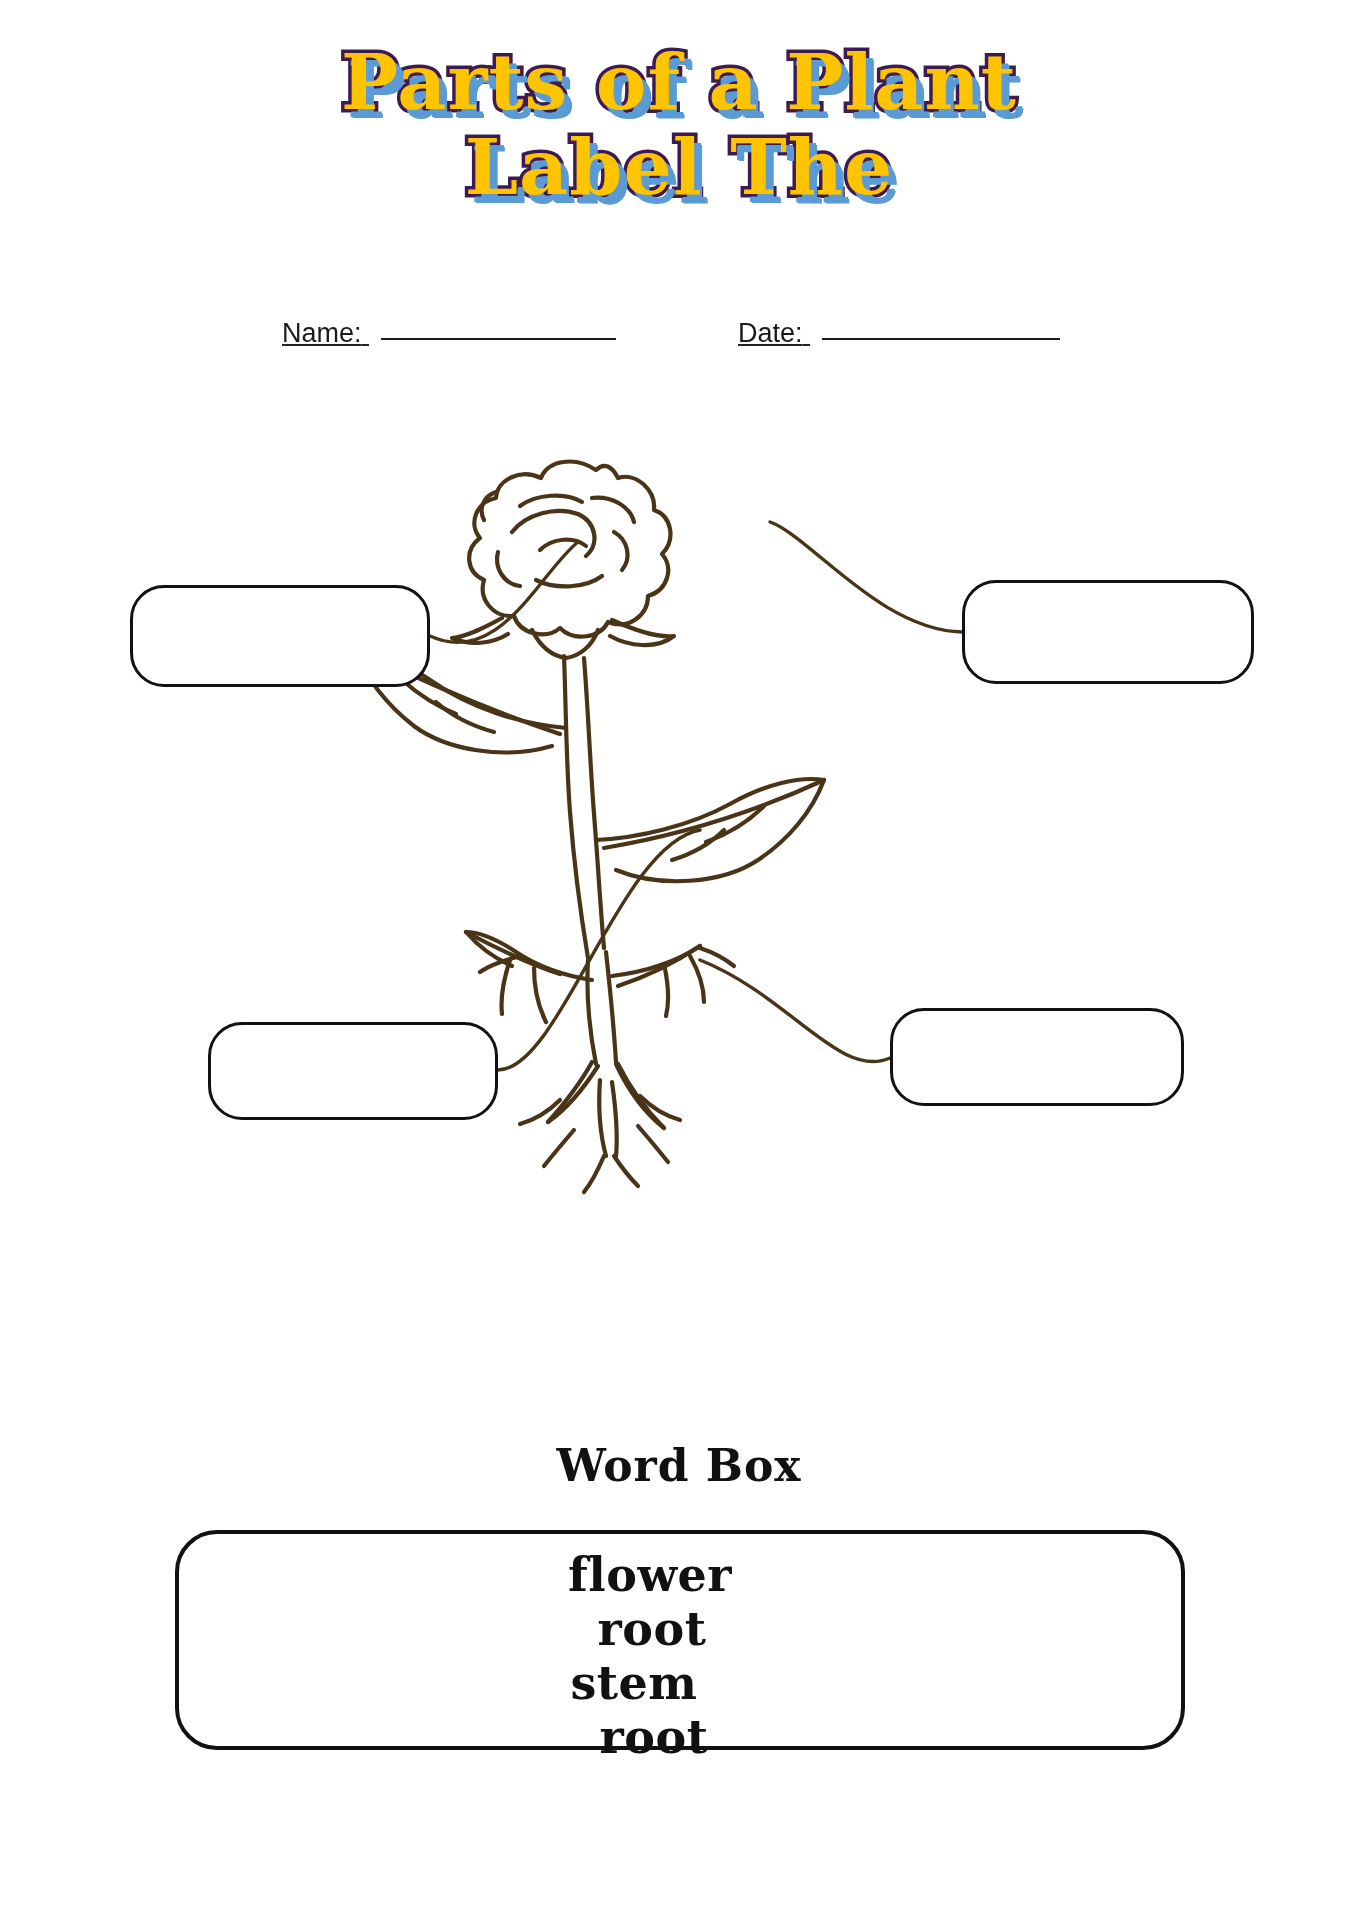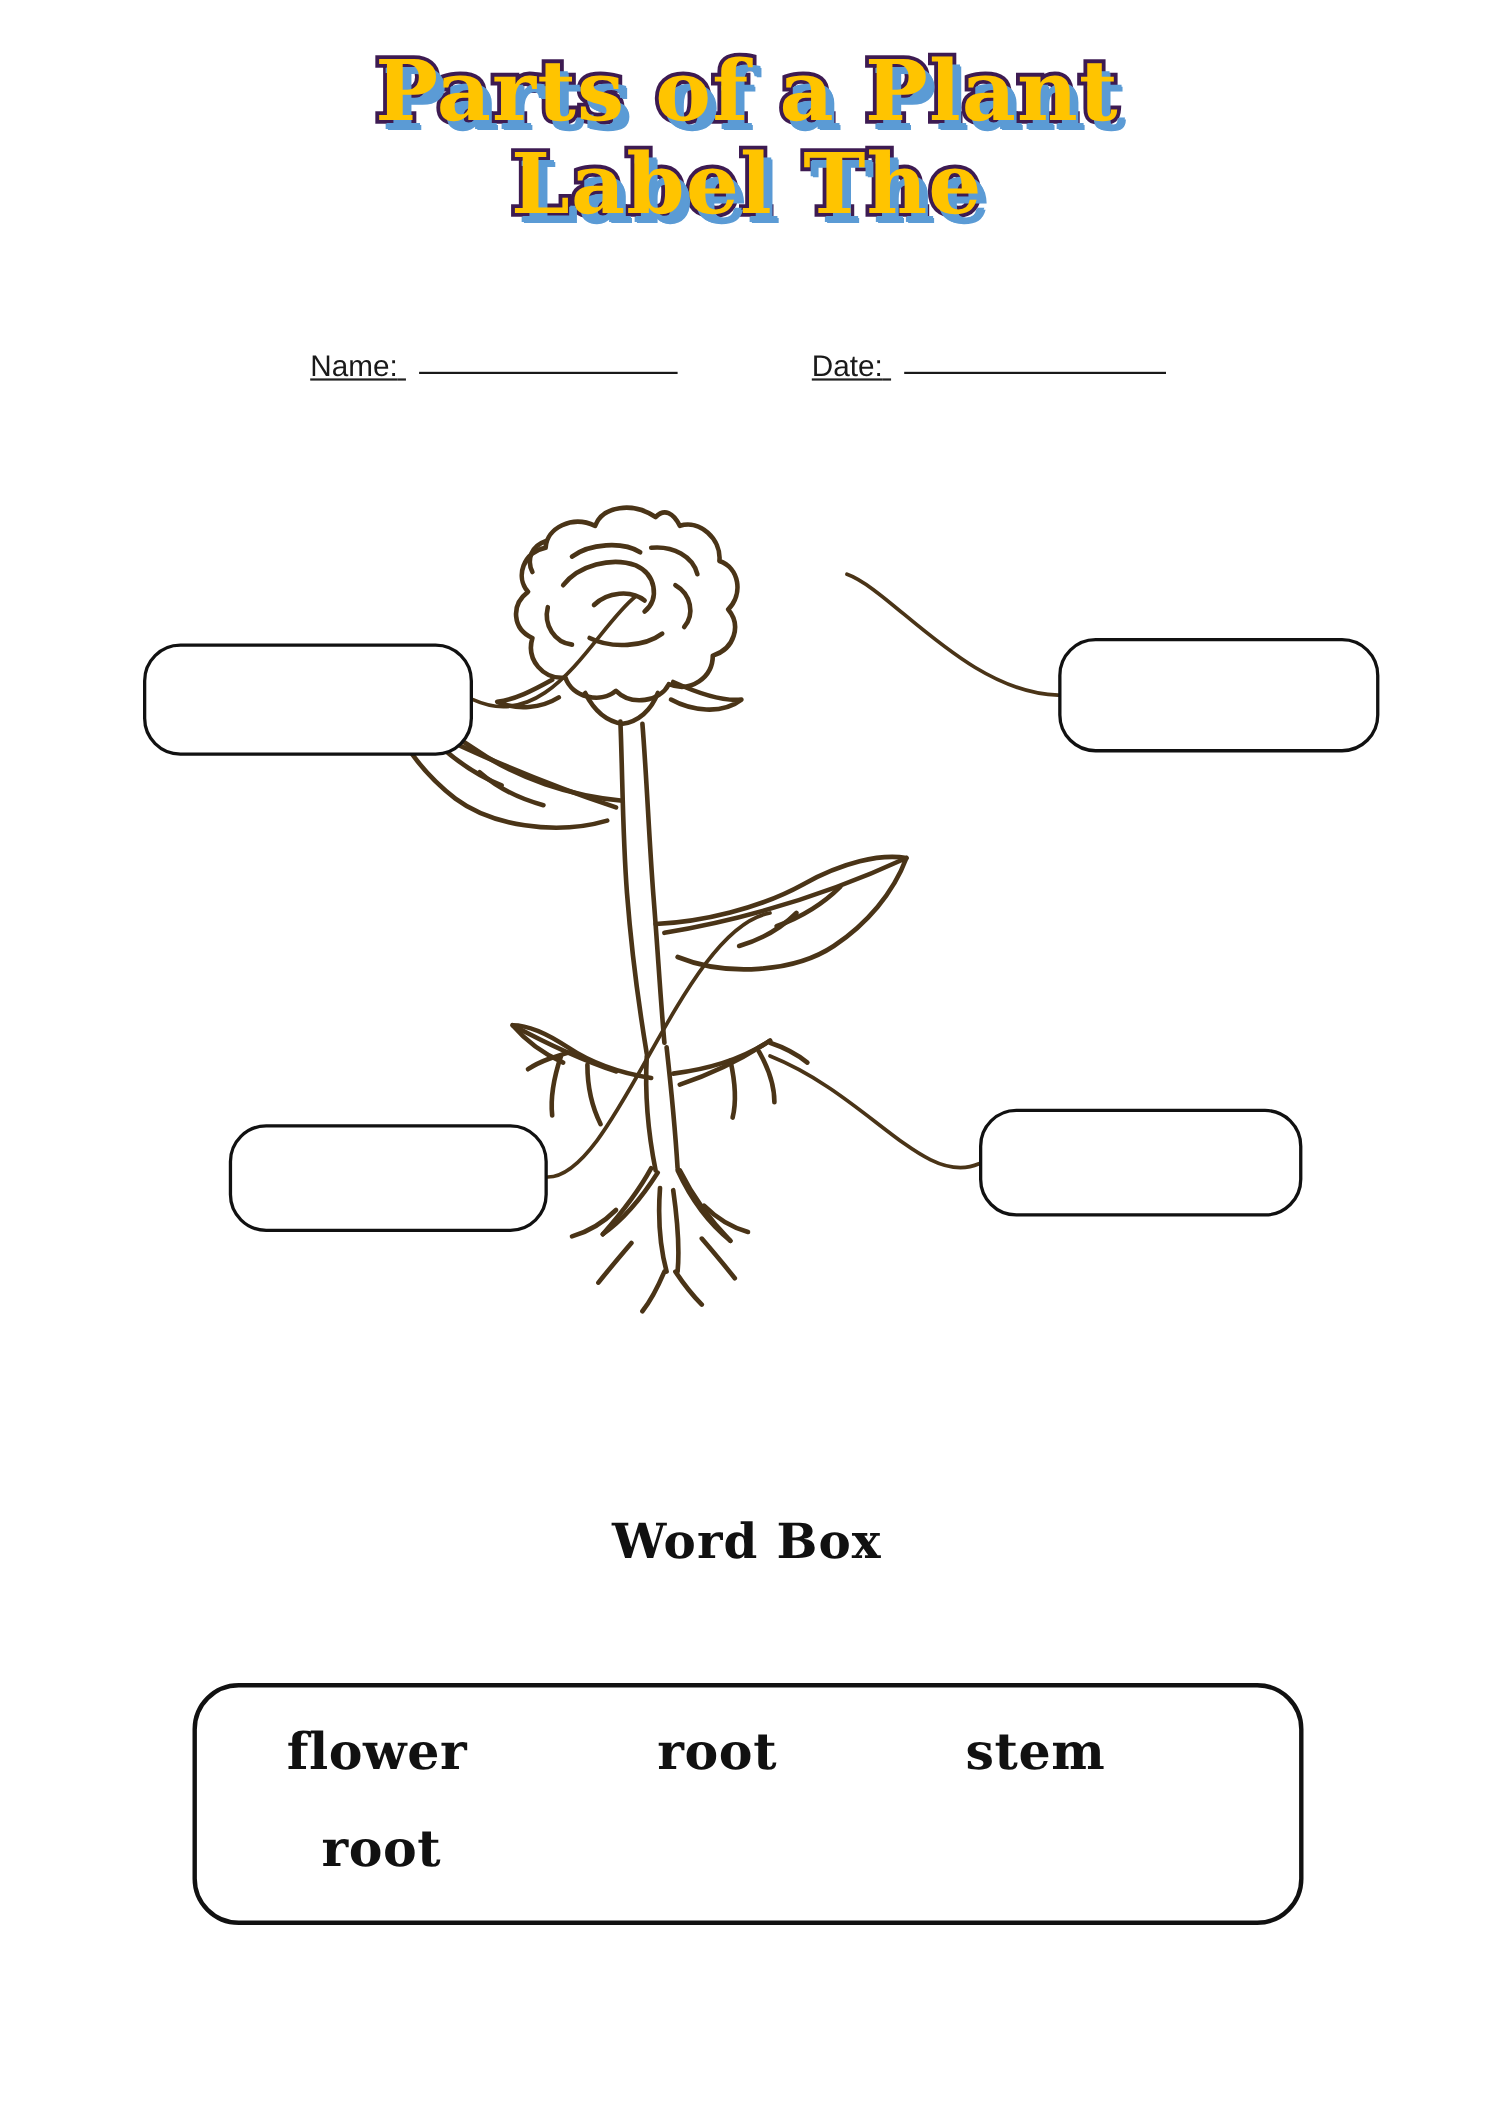--- a/index.html
+++ b/index.html
@@ -82,21 +82,21 @@
     box-sizing: border-box;
   }
   .box-flower { left: 130px;  top: 145px; width: 300px; height: 102px; }
   .box-leaf   { left: 962px;  top: 140px; width: 292px; height: 104px; }
   .box-root   { left: 208px;  top: 582px; width: 290px; height: 98px;  }
   .box-stem   { left: 890px;  top: 568px; width: 294px; height: 98px;  }
 
   
   .wordbox-title {
     position: absolute;
-    top: 1376px;
+    top: 1440px;
     left: 0;
     width: 1358px;
     text-align: center;
     font-family: "DejaVu Serif", serif;
     font-weight: bold;
     font-size: 44px;
     color: #111;
     letter-spacing: 1px;
   }
   .wordbox {
@@ -106,21 +106,21 @@
     width: 1010px;
     height: 220px;
     border: 4px solid #111;
     border-radius: 42px;
     box-sizing: border-box;
   }
   .wordbox-grid {
     position: absolute;
     inset: 0;
     display: grid;
-    grid-template-columns: 1fr 1fr 1fr;
+    grid-template-columns: 1fr;
     grid-template-rows: 1fr 1fr;
     align-items: center;
     justify-items: center;
     padding: 14px 40px 22px 40px;
     box-sizing: border-box;
   }
   .word {
     font-family: "DejaVu Serif", serif;
     font-weight: bold;
     font-size: 46px;

